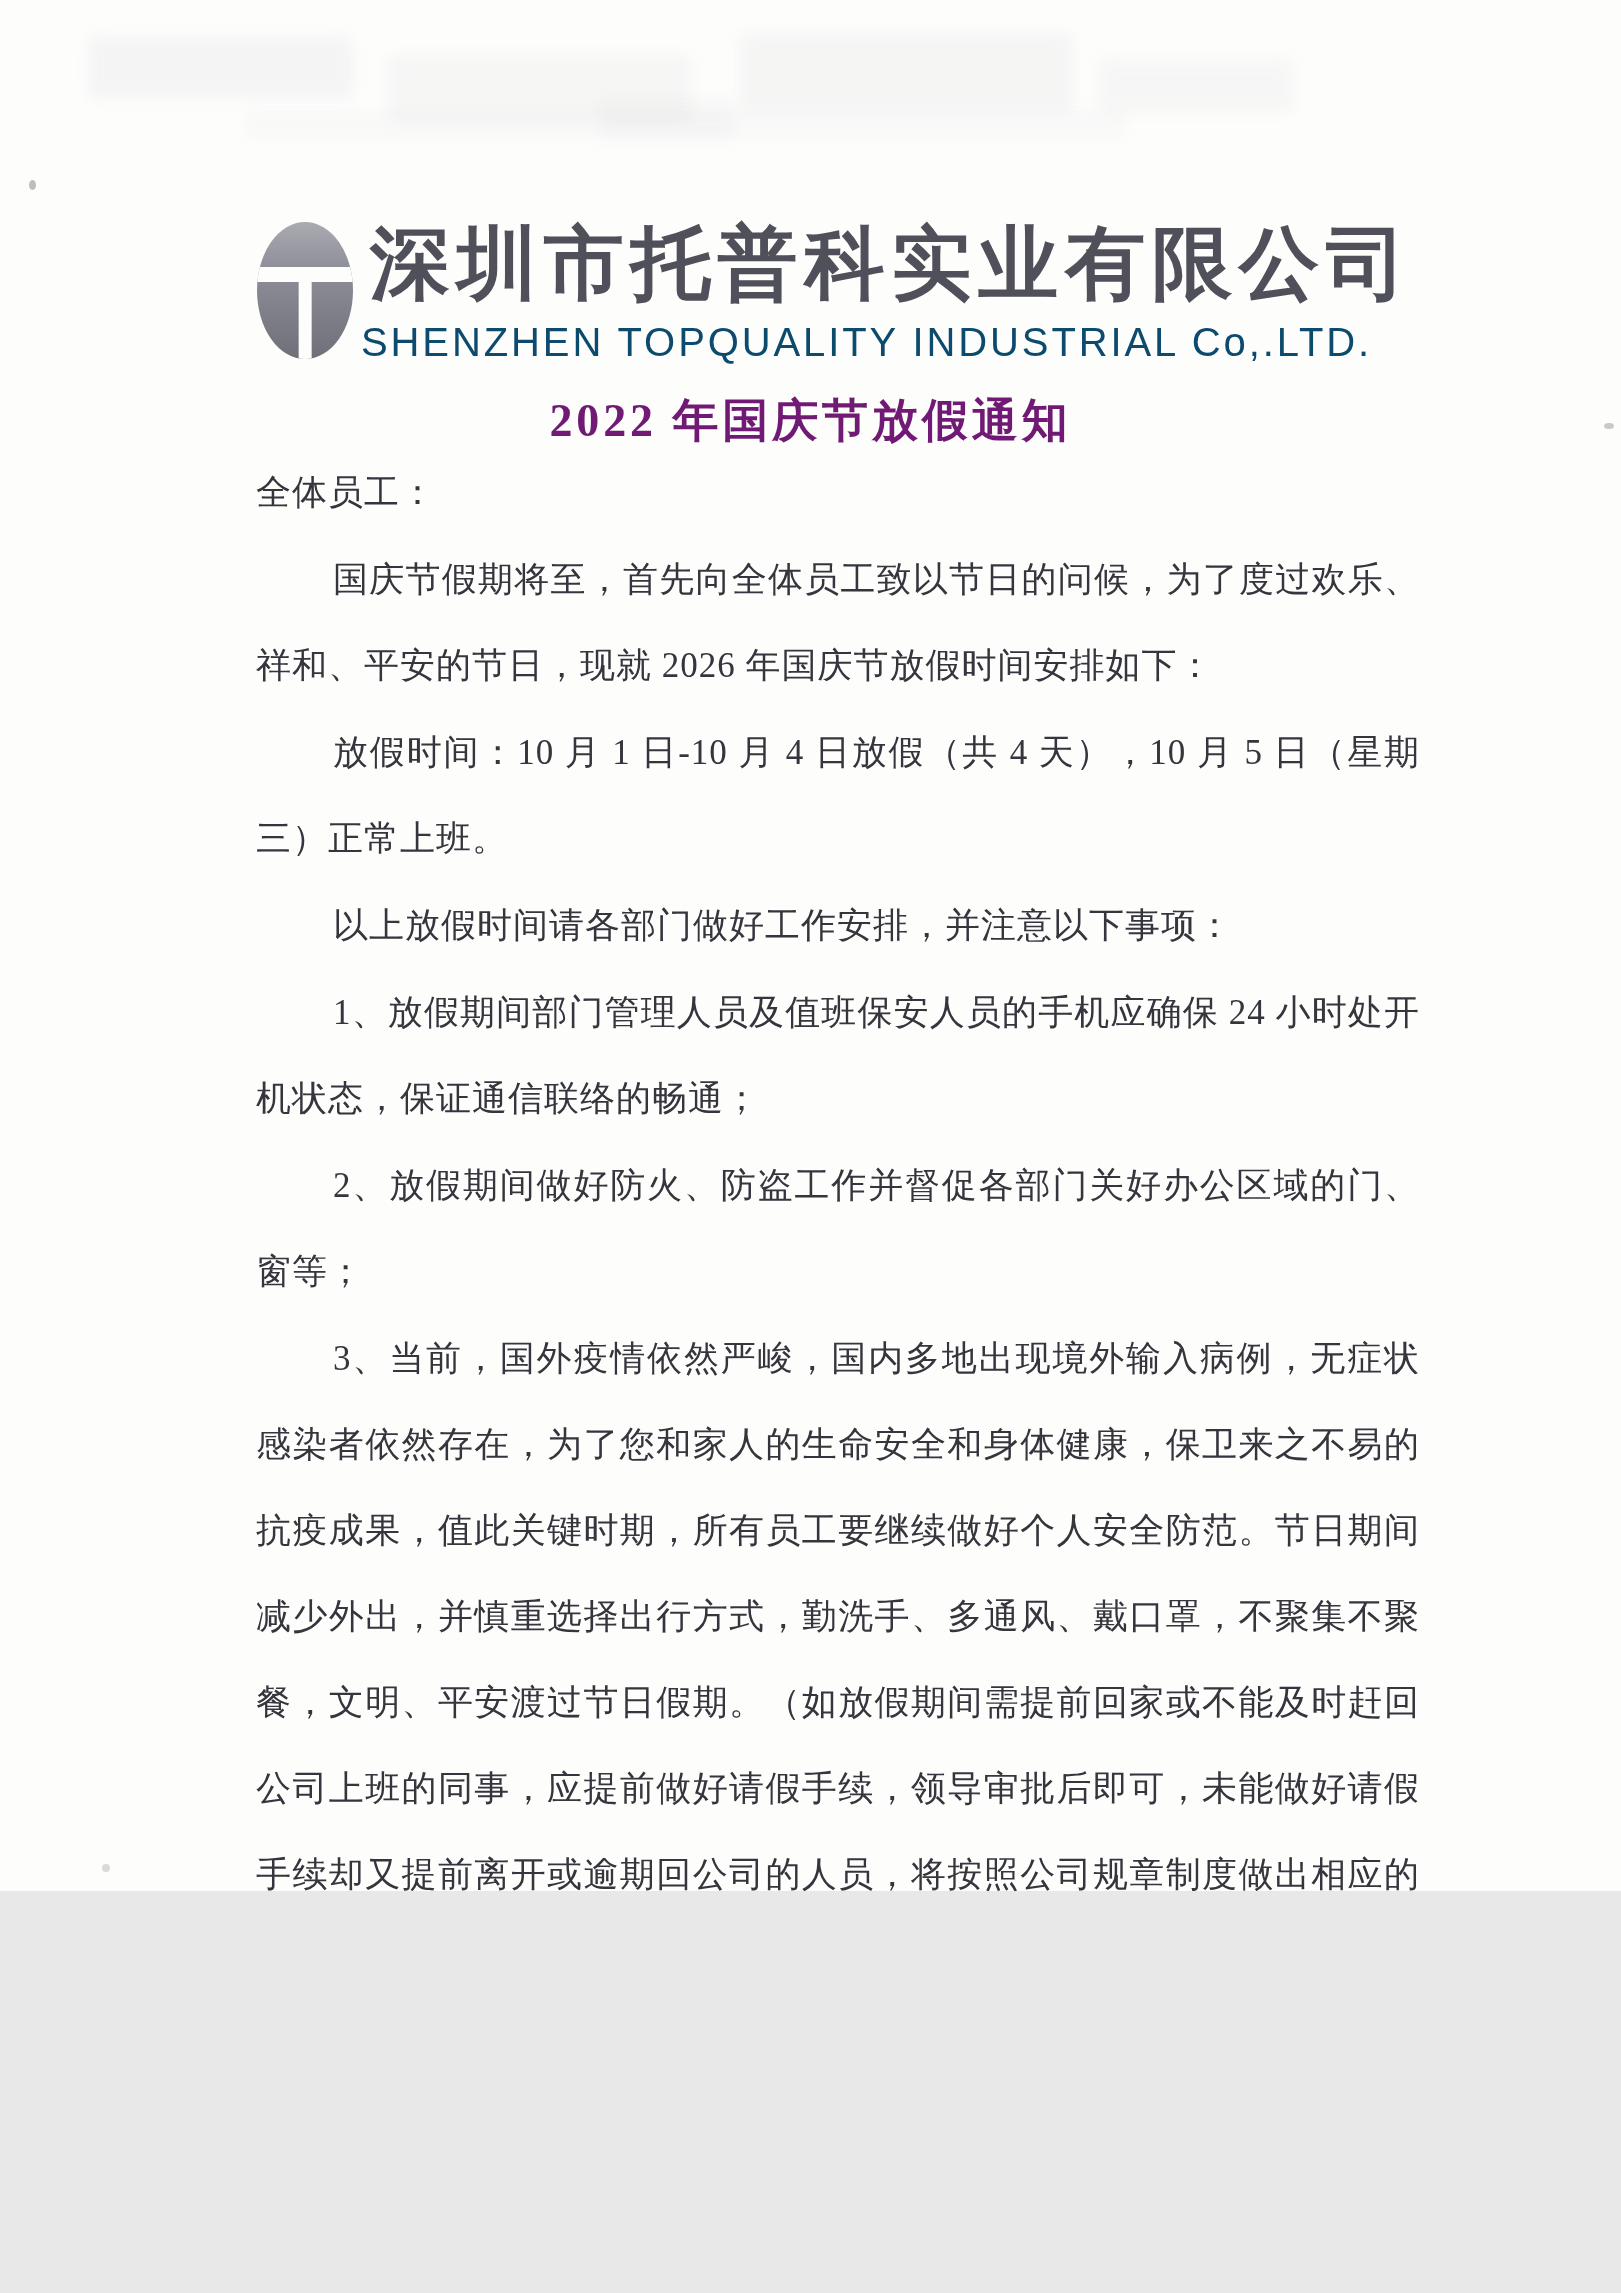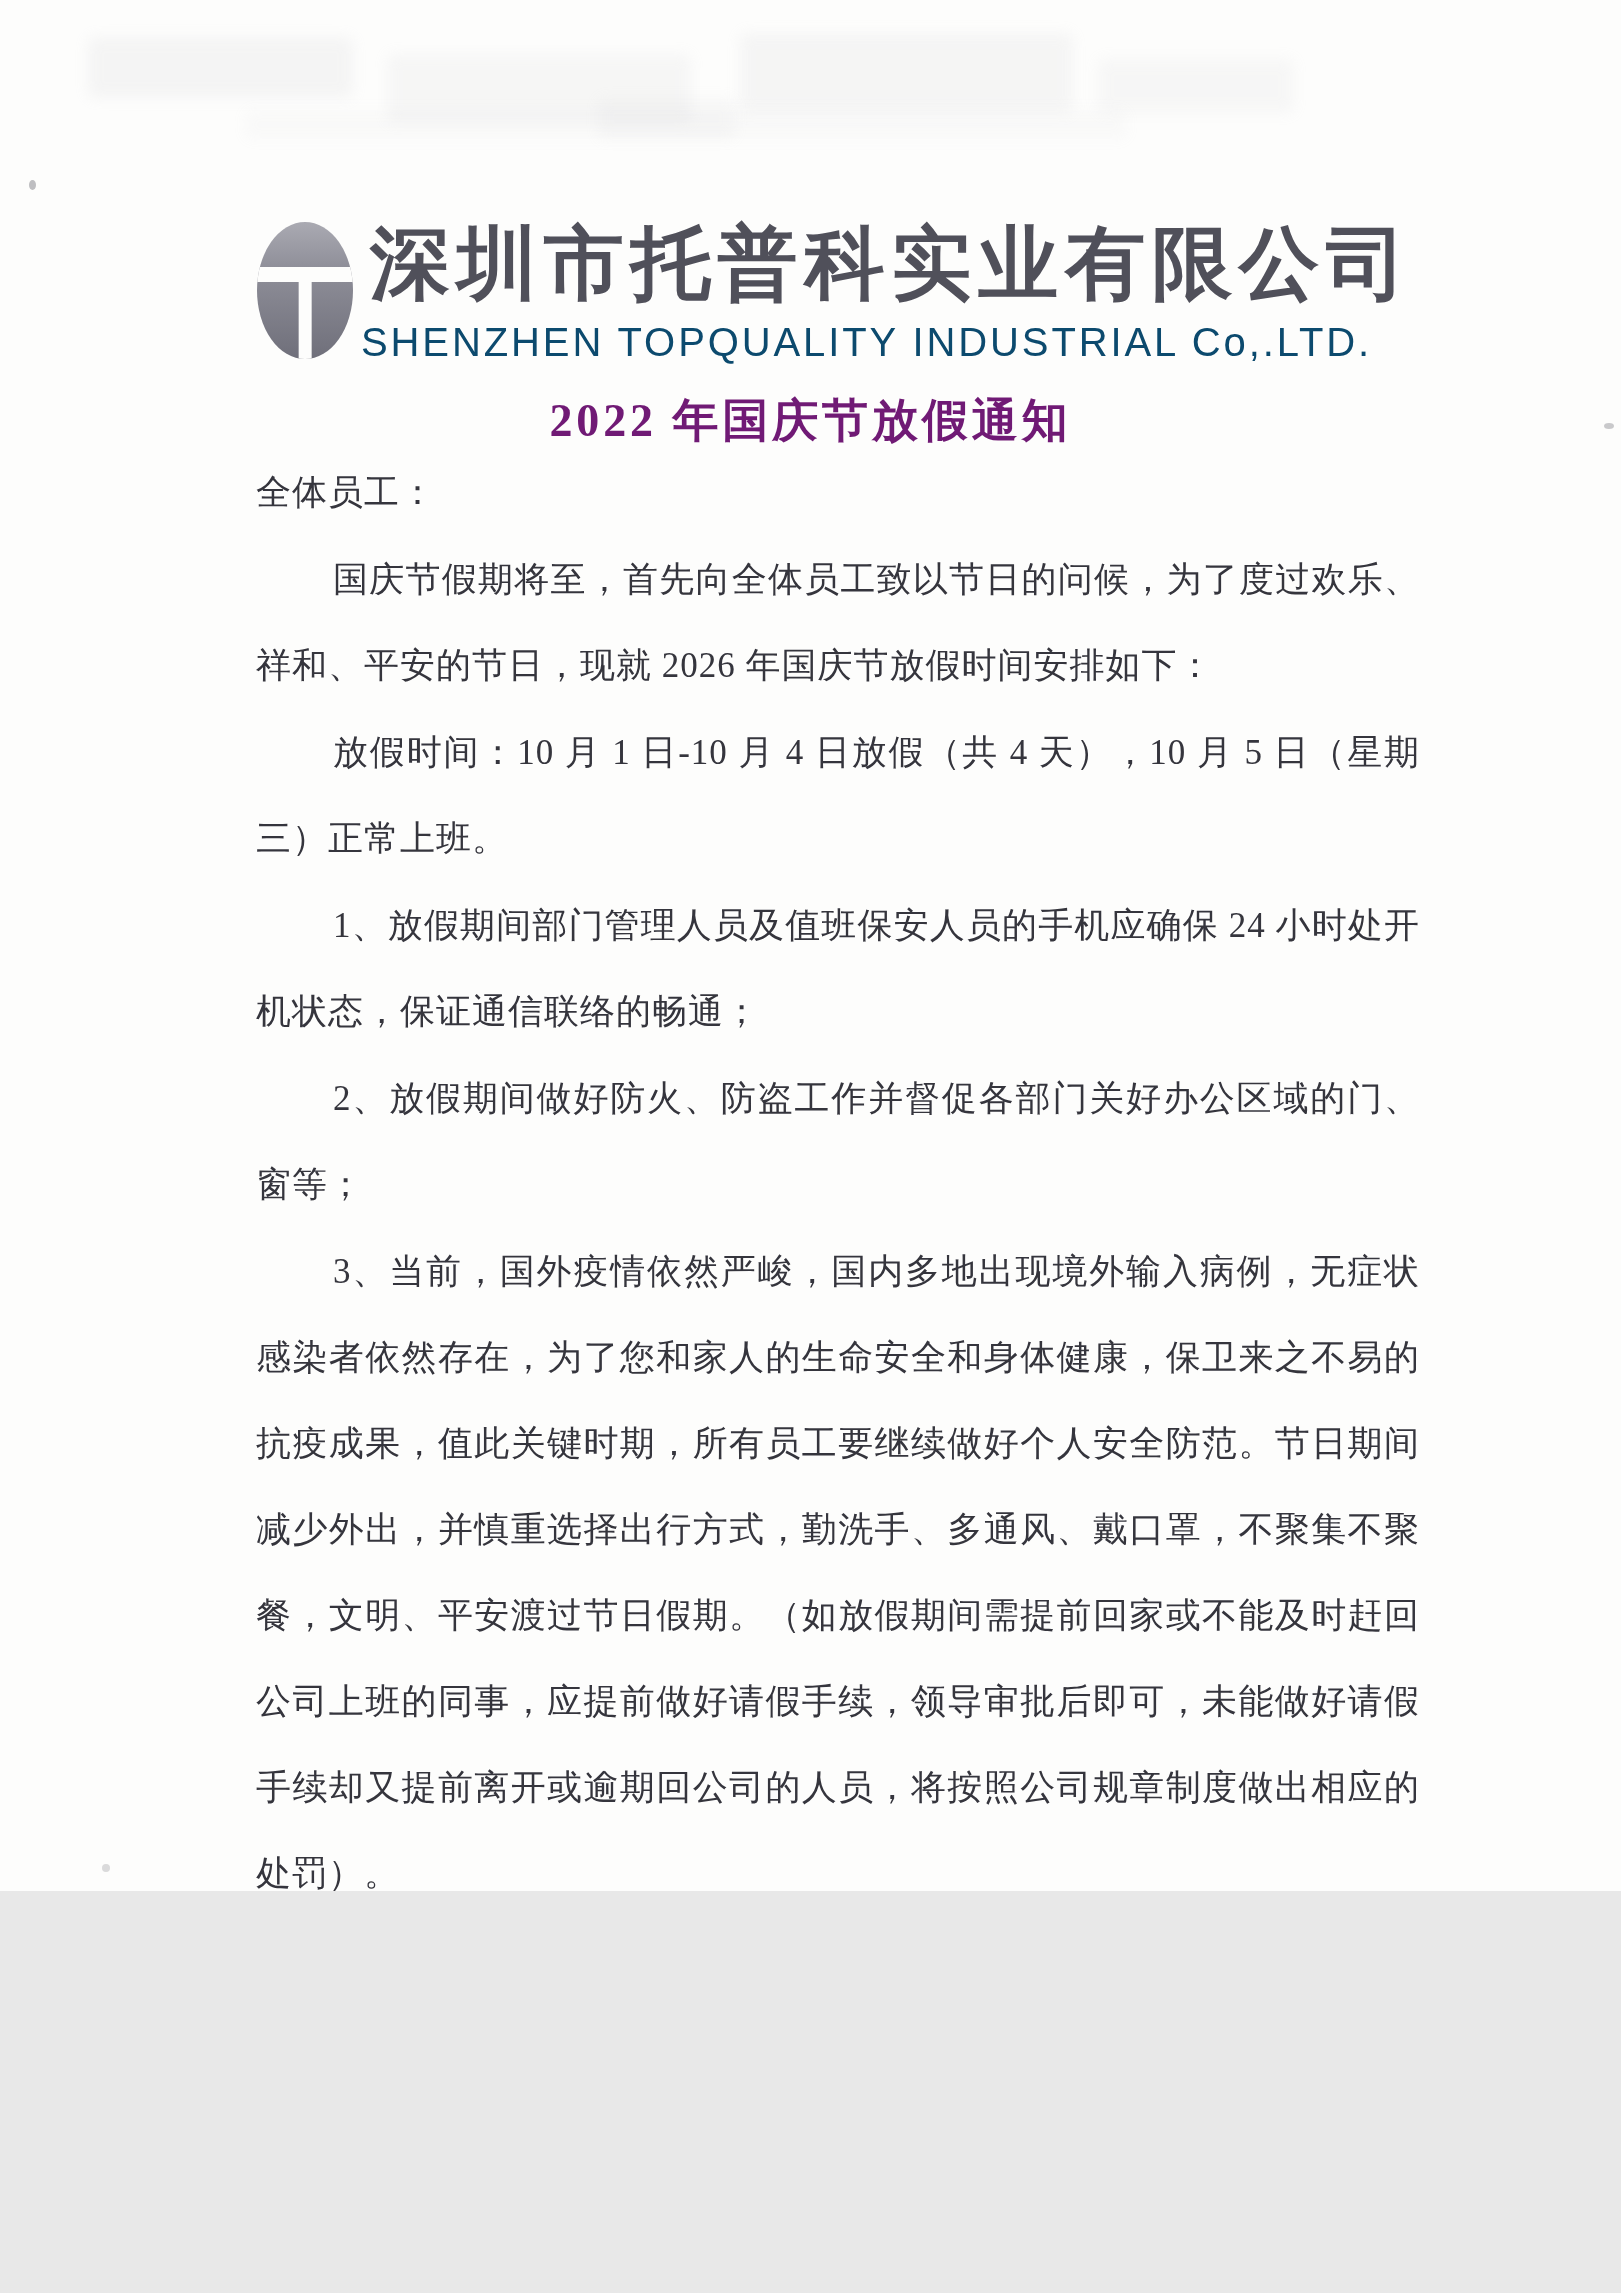--- a/index.html
+++ b/index.html
@@ -90,20 +90,21 @@
   </div>
 
   <div class="company-cn">深圳市托普科实业有限公司</div>
   <div class="company-en">SHENZHEN TOPQUALITY INDUSTRIAL Co,.LTD.</div>
   <div class="doc-title">2022 年国庆节放假通知</div>
 
   <div class="body-text">
     <p class="salutation">全体员工：</p>
     <p>国庆节假期将至，首先向全体员工致以节日的问候，为了度过欢乐、祥和、平安的节日，现就 2026 年国庆节放假时间安排如下：</p>
     <p>放假时间：10 月 1 日-10 月 4 日放假（共 4 天），10 月 5 日（星期三）正常上班。</p>
+    <p>以上放假时间请各部门做好工作安排，并注意以下事项：</p>
     <p>1、放假期间部门管理人员及值班保安人员的手机应确保 24 小时处开机状态，保证通信联络的畅通；</p>
     <p>2、放假期间做好防火、防盗工作并督促各部门关好办公区域的门、窗等；</p>
     <p>3、当前，国外疫情依然严峻，国内多地出现境外输入病例，无症状感染者依然存在，为了您和家人的生命安全和身体健康，保卫来之不易的抗疫成果，值此关键时期，所有员工要继续做好个人安全防范。节日期间减少外出，并慎重选择出行方式，勤洗手、多通风、戴口罩，不聚集不聚餐，文明、平安渡过节日假期。（如放假期间需提前回家或不能及时赶回公司上班的同事，应提前做好请假手续，领导审批后即可，未能做好请假手续却又提前离开或逾期回公司的人员，将按照公司规章制度做出相应的处罚）。</p>
 
     <div class="sig-line">全体员工</div>
     <div class="date-line">2022 年 9 月 26 日</div>
   </div>
 
 </div>
 

